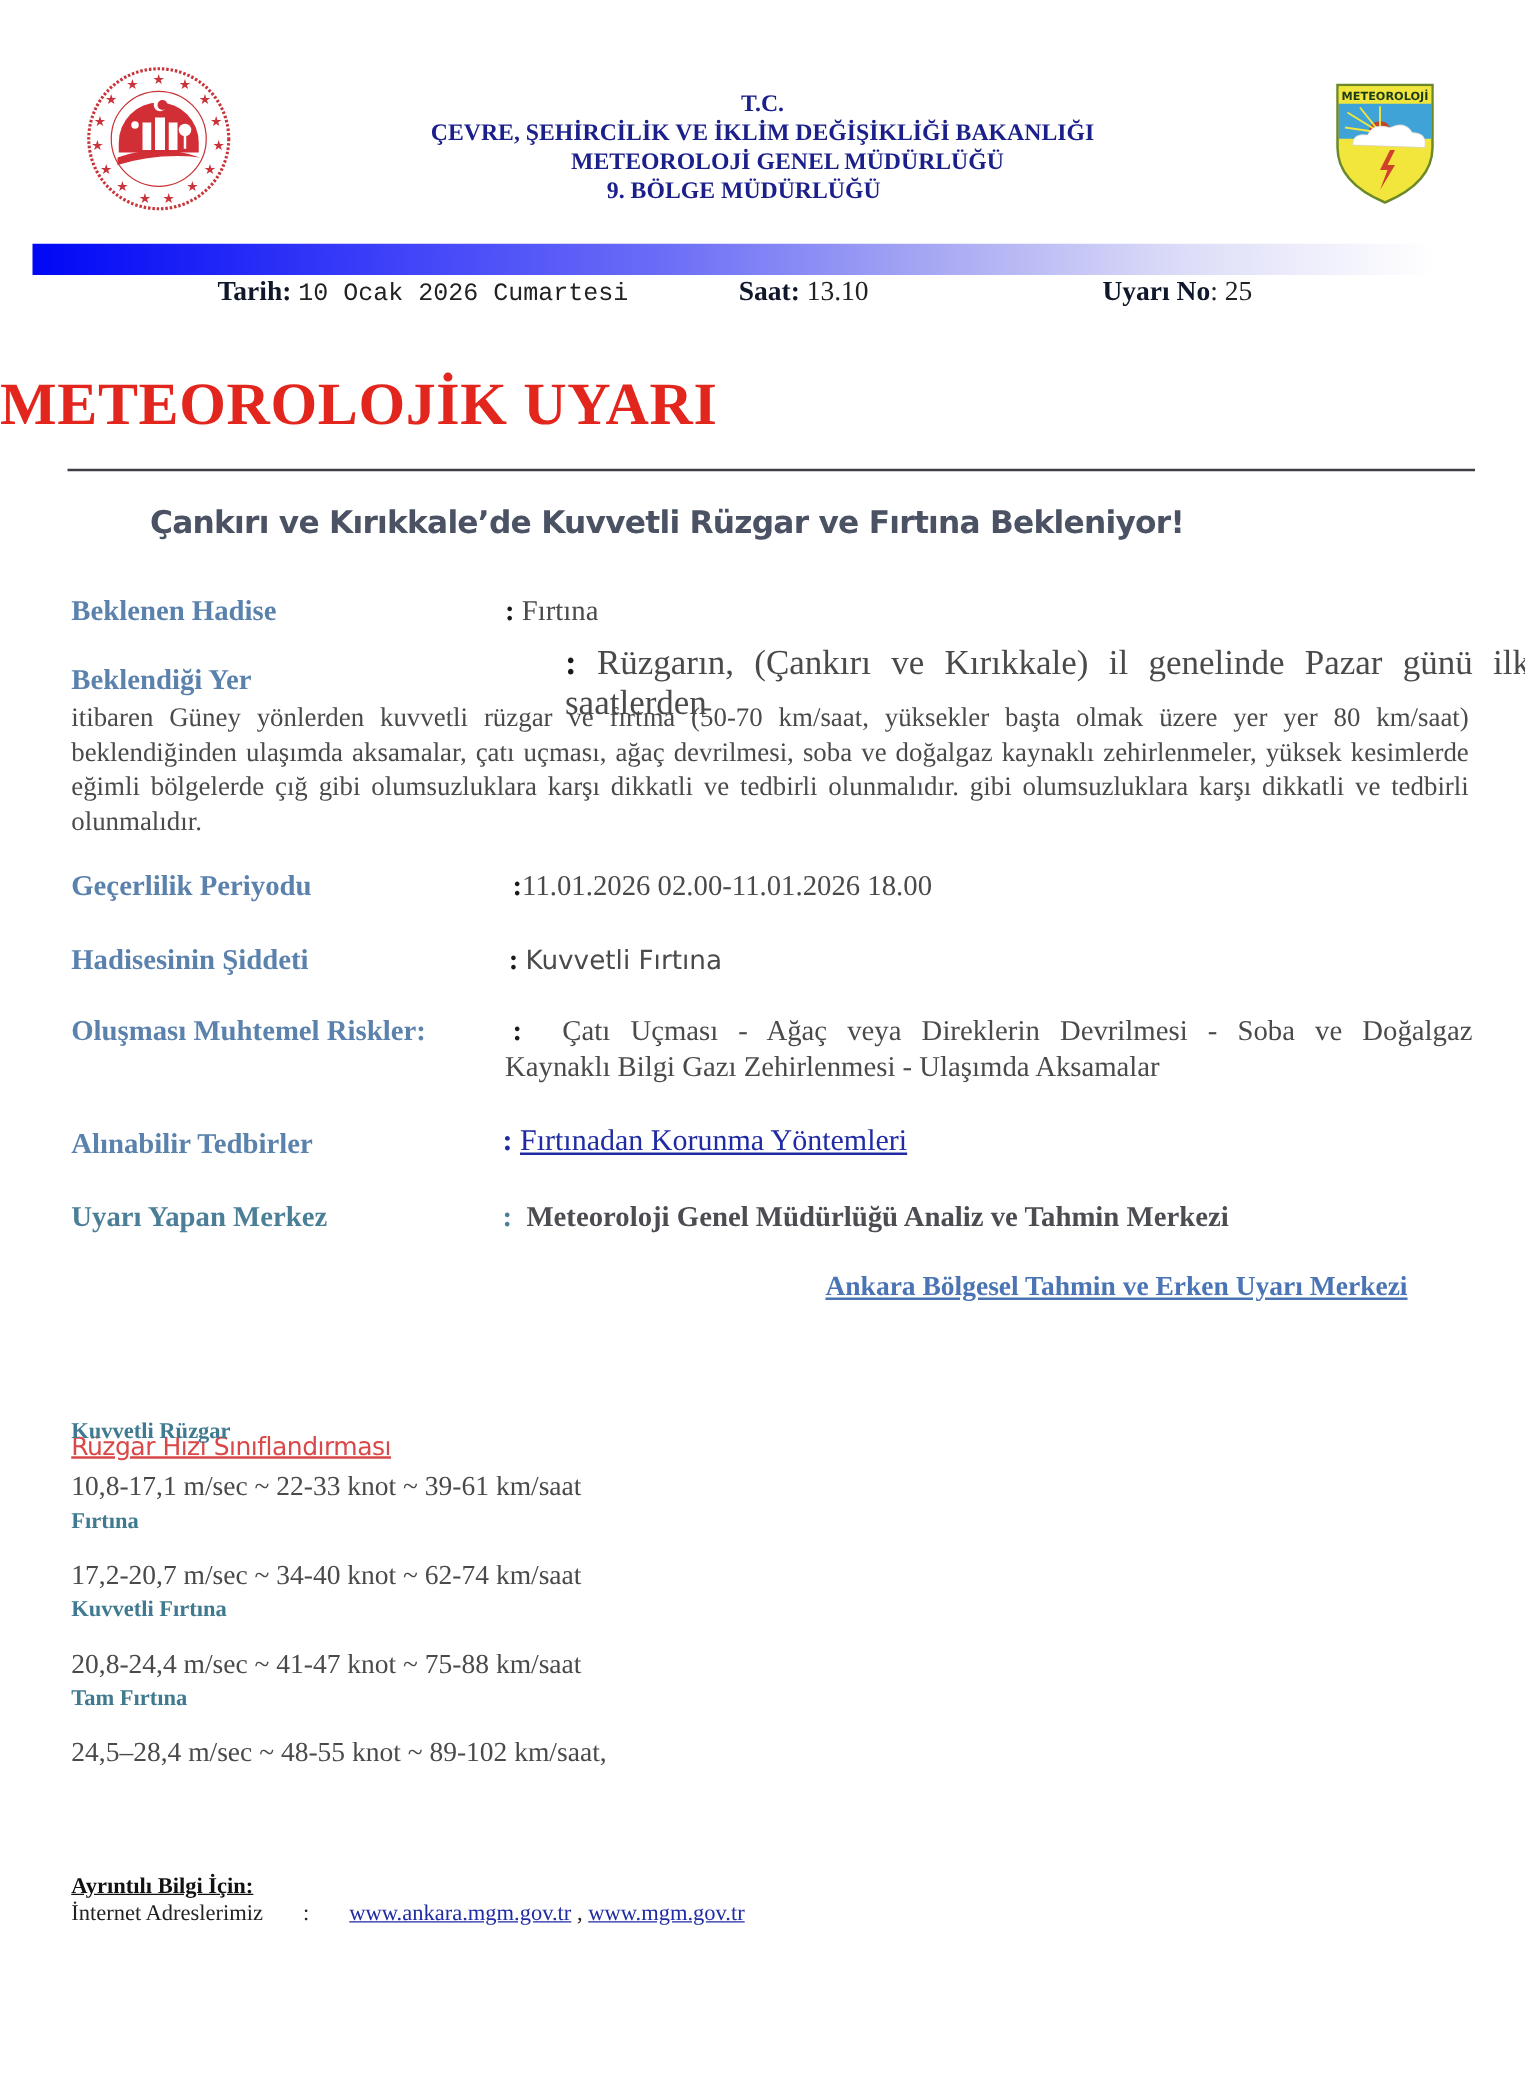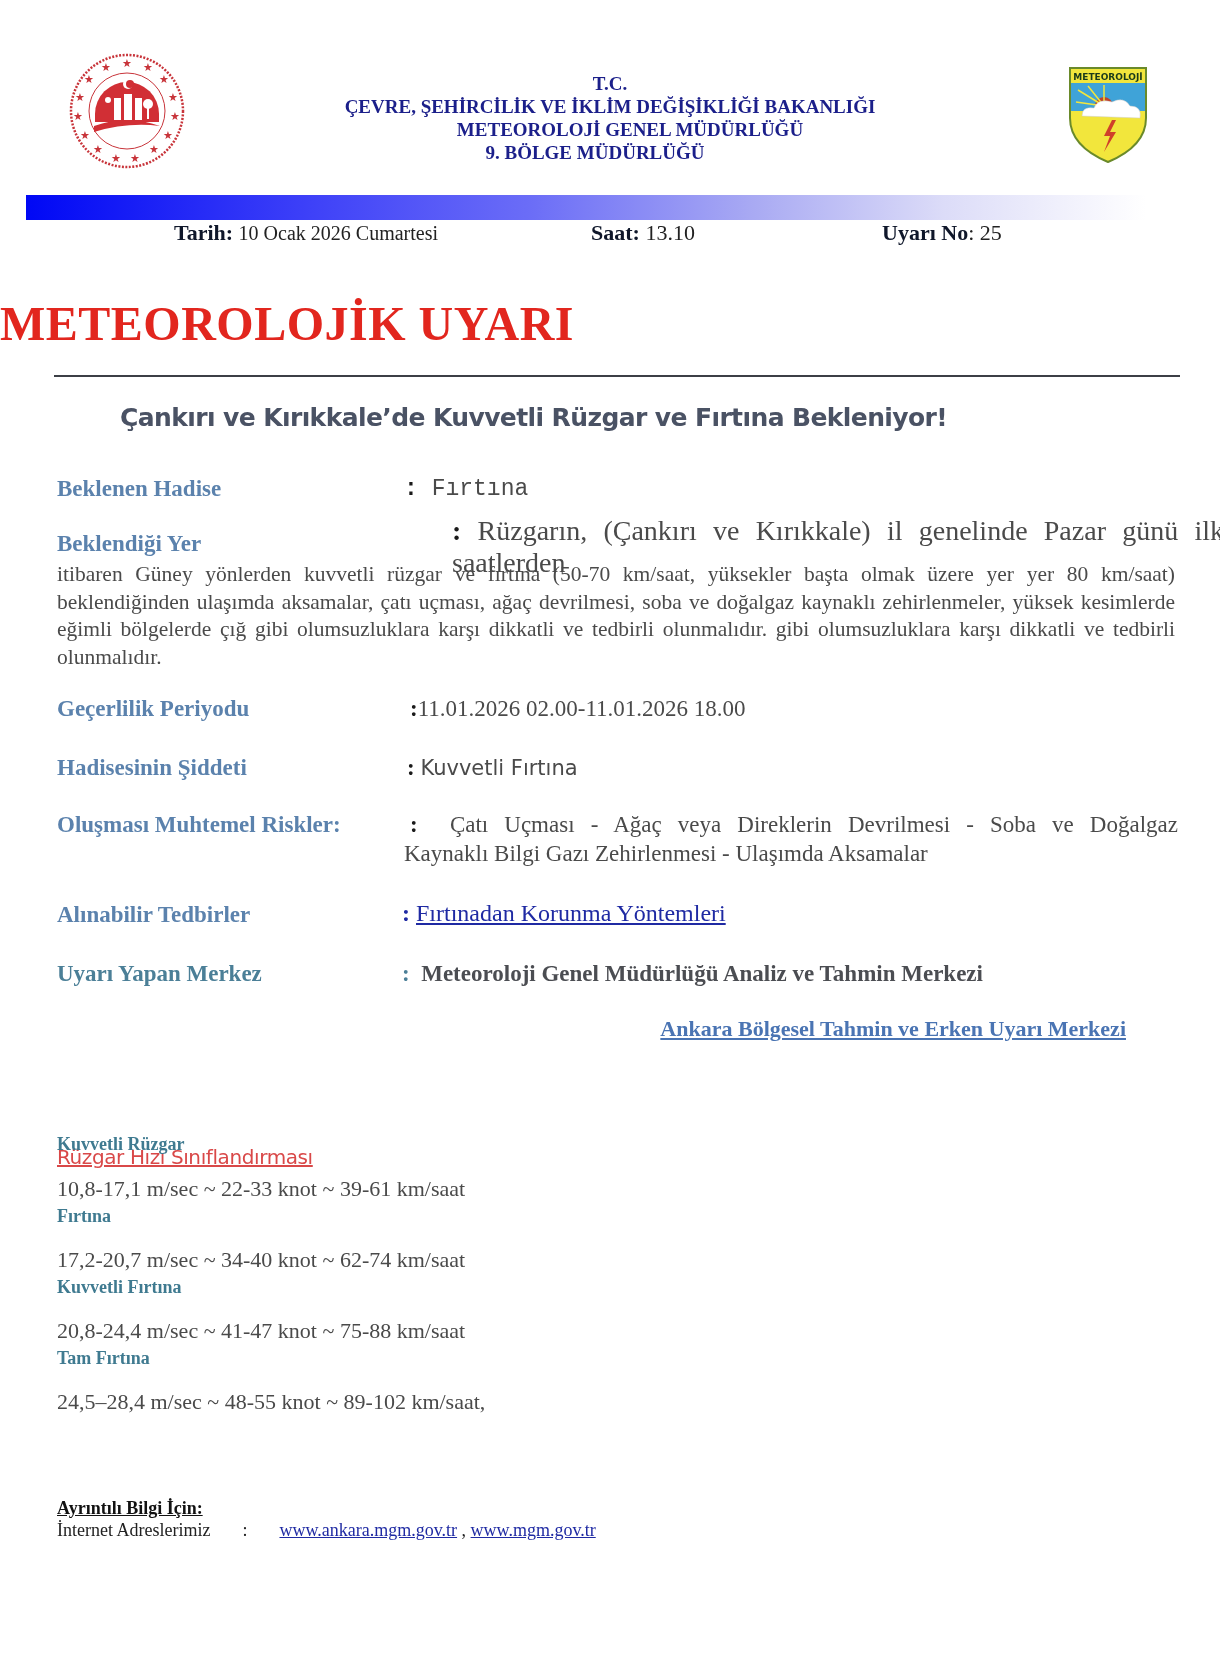--- a/index.html
+++ b/index.html
@@ -11,21 +11,21 @@
   .logo-right { left: 1068px; top: 66px; width: 80px; height: 98px; }
   .header-text { left: 250px; top: 72px; width: 720px; text-align: center; font-weight: bold; color: #1b1f8a; font-size: 19px; line-height: 23px; }
   .header-text div { white-space: nowrap; }
   .ht1 { padding-left: 0; }
   .ht2 { }
   .ht3 { padding-left: 0; }
   .gradient-bar { left: 26px; top: 195px; width: 1120px; height: 25px; background: linear-gradient(to right, #0008f5 0%, #3d40f8 25%, #6b6df7 45%, #a9aaf3 65%, #dcdcf8 82%, #ffffff 100%); }
 
   .meta-row { top: 220px; height: 30px; font-size: 22px; color: #222; white-space: nowrap; }
   .meta-row b { font-weight: bold; color: #0f172a; }
-  .meta-val { font-family: Liberation Serif, serif; font-size: 20px; font-weight: normal; color: #222; }
+  .meta-val { font-family: Liberation Mono, monospace; font-size: 20px; font-weight: normal; color: #222; }
   .meta-val-serif { font-family: "Liberation Serif", serif; font-size: 22px; color: #222; }
 
   .main-title { left: 0; width: 1220px; top: 296px; text-align: left; font-size: 48px; font-weight: bold; color: #e2261e; letter-spacing: 0.5px; }
   .rule { left: 54px; top: 375px; width: 1126px; height: 0; border-top: 2px solid #3c3f46; }
   .subtitle { left: 120px; top: 403px; font-family: "DejaVu Sans", sans-serif; font-weight: bold; font-size: 25px; color: #4a5264; white-space: nowrap; letter-spacing: -0.6px; }
 
   .label { left: 57px; font-weight: bold; color: #5b82ad; font-size: 23px; white-space: nowrap; }
   .label.teal { color: #4b7f97; }
   .colon { font-weight: bold; color: #1a1a1a; }
   .val { font-size: 23px; color: #4a4a4a; white-space: nowrap; }
@@ -119,21 +119,21 @@
 </div>
 <div class="abs meta-row" style="left:882px;">
   <b>Uyarı No</b><span class="meta-val-serif">: 25</span>
 </div>
 
 <div class="abs main-title">METEOROLOJİK UYARI</div>
 <div class="abs rule"></div>
 <div class="abs subtitle">Çankırı ve Kırıkkale’de Kuvvetli Rüzgar ve Fırtına Bekleniyor!</div>
 
 <div class="abs label" style="top:476px;">Beklenen Hadise</div>
-<div class="abs val" style="left:404px; top:476px;font-family:Liberation Mono, monospace;">
+<div class="abs val" style="left:404px; top:476px;">
   <span class="colon">:</span>
   <span>Fırtına</span>
 </div>
 
 <div class="abs label" style="top:531px;">Beklendiği Yer</div>
 <div class="abs val" style="left:404px; top:515px; width:772px; font-size:28px; text-align:justify; text-align-last:justify; white-space:normal;margin-left:48px;">
   <span class="colon">:</span>
   <span>Rüzgarın, (Çankırı ve Kırıkkale) il genelinde Pazar günü ilk saatlerden</span>
 </div>
 <div class="abs para" style="top:561px;">itibaren Güney yönlerden kuvvetli rüzgar ve fırtına (50-70 km/saat, yüksekler başta olmak üzere yer yer 80 km/saat) beklendiğinden ulaşımda aksamalar, çatı uçması, ağaç devrilmesi, soba ve doğalgaz kaynaklı zehirlenmeler, yüksek kesimlerde eğimli bölgelerde çığ gibi olumsuzluklara karşı dikkatli ve tedbirli olunmalıdır. gibi olumsuzluklara karşı dikkatli ve tedbirli olunmalıdır.</div>

